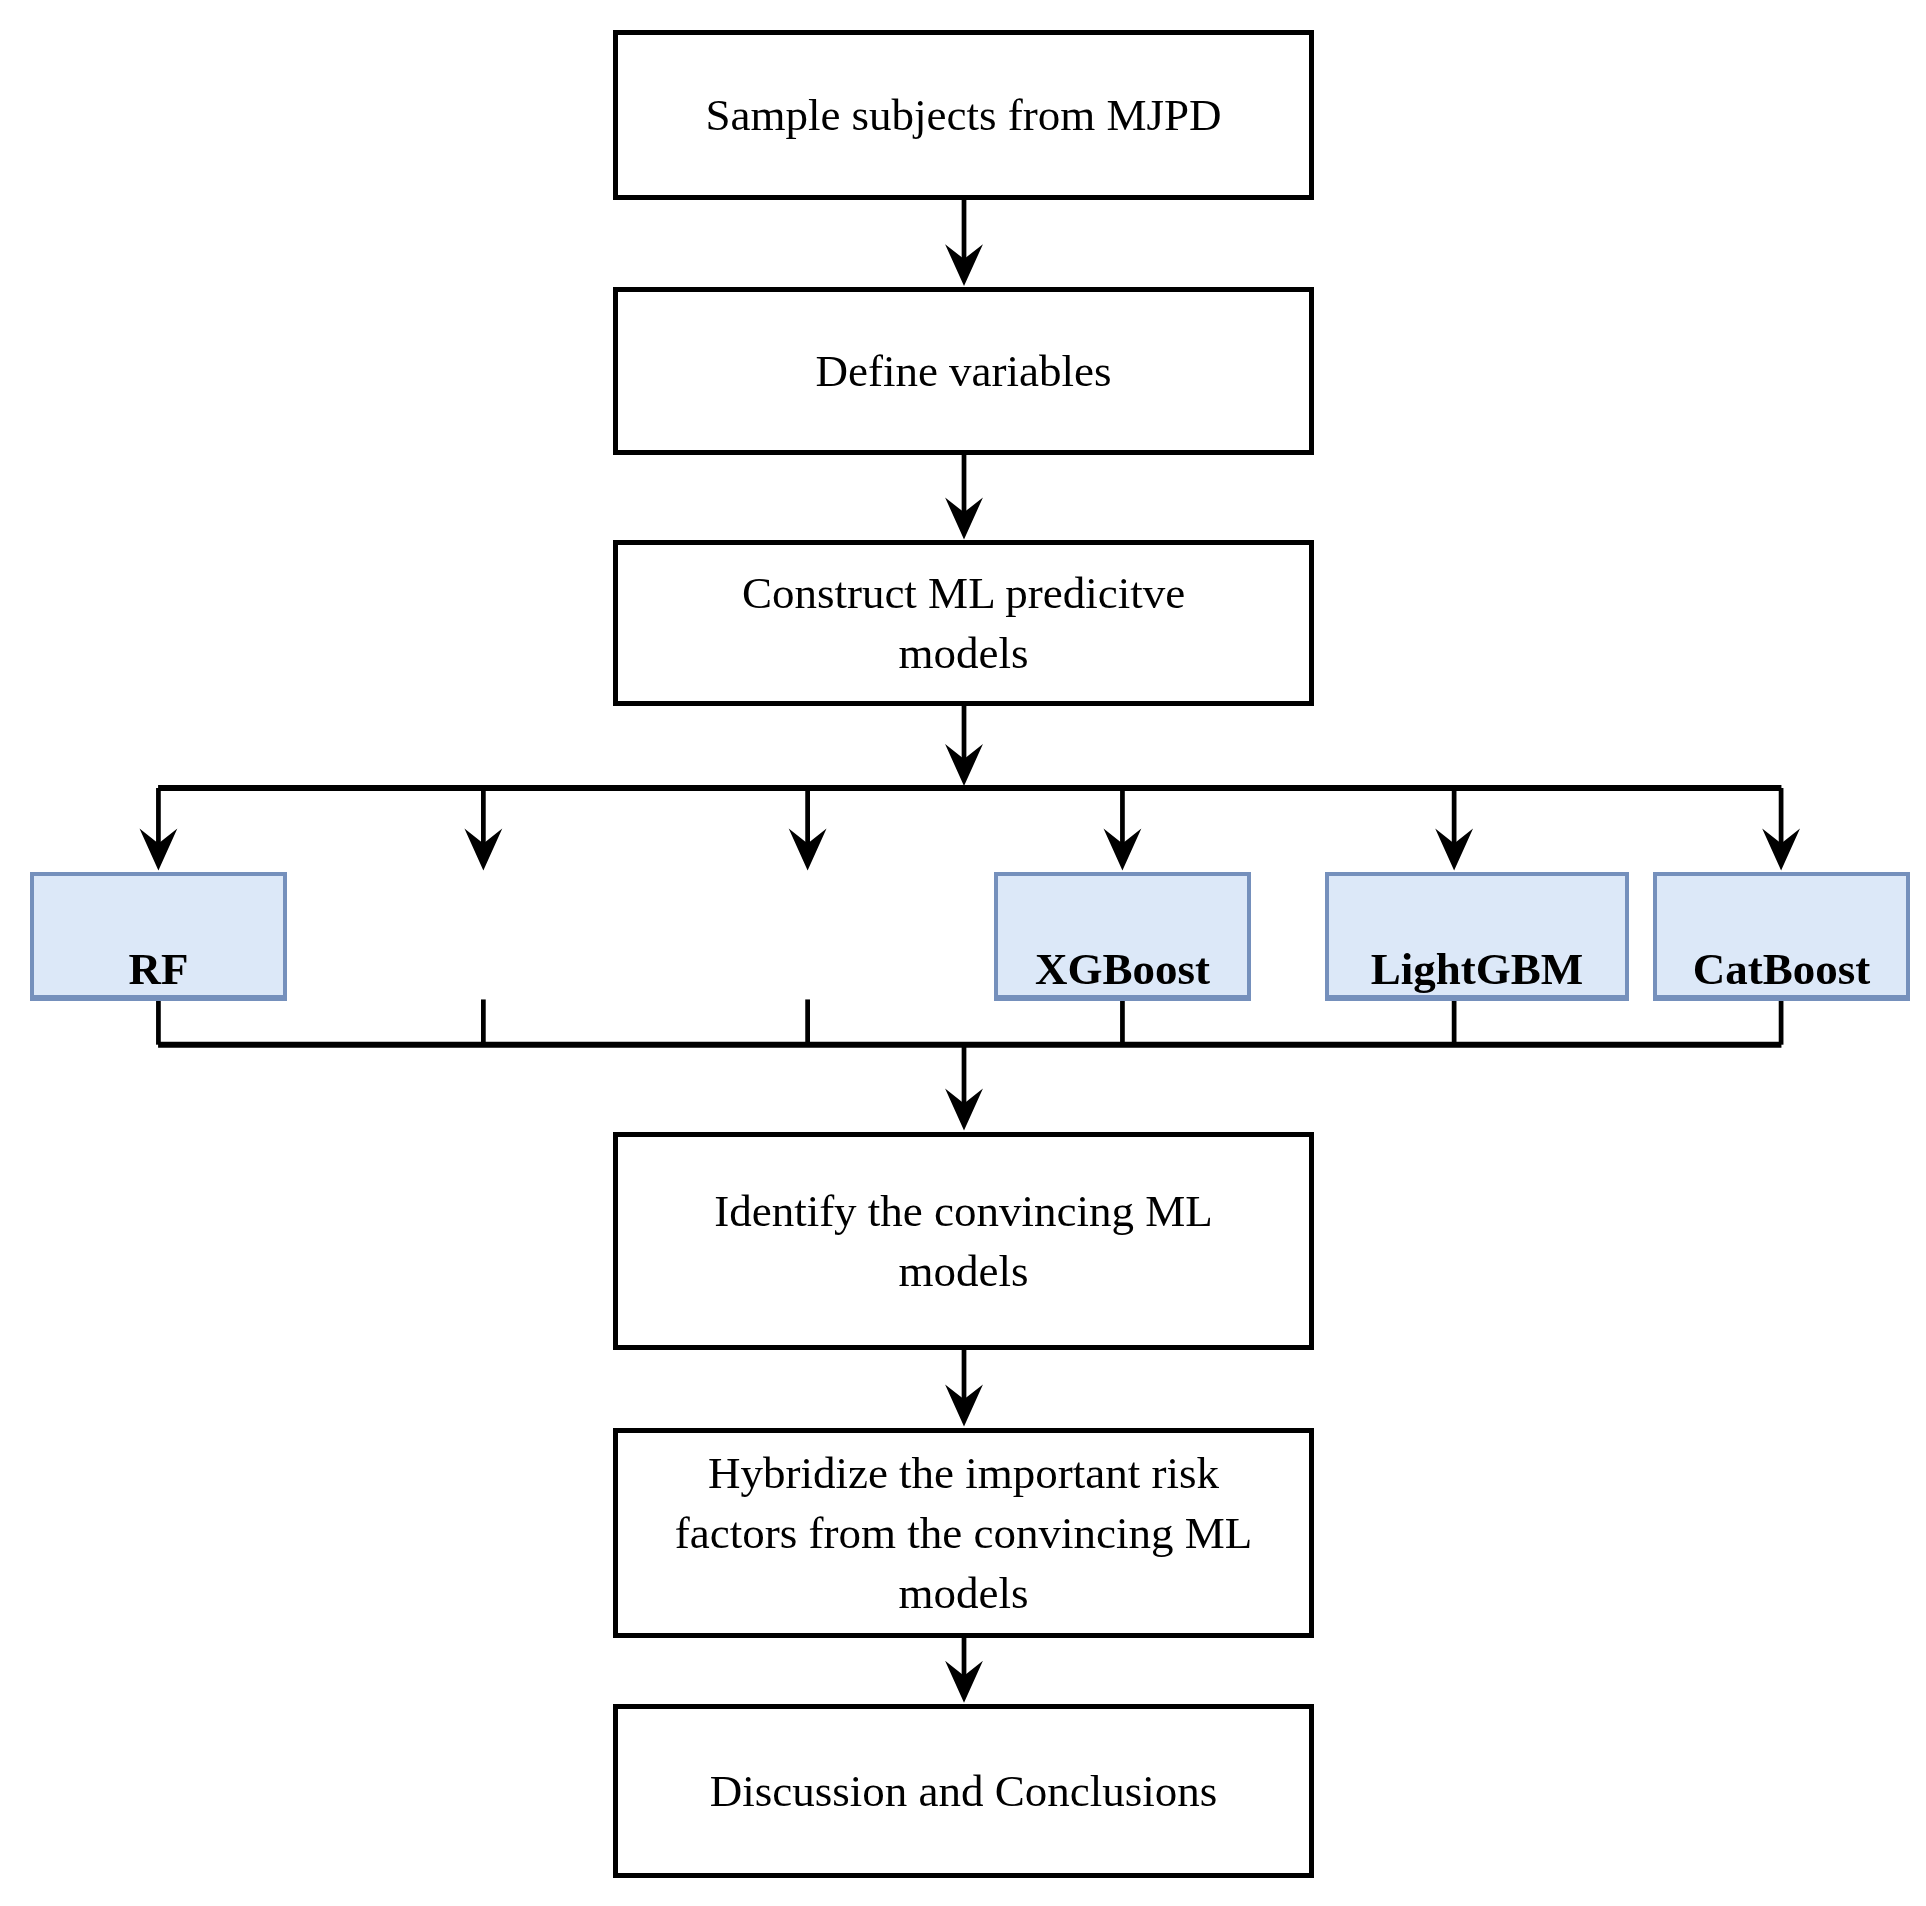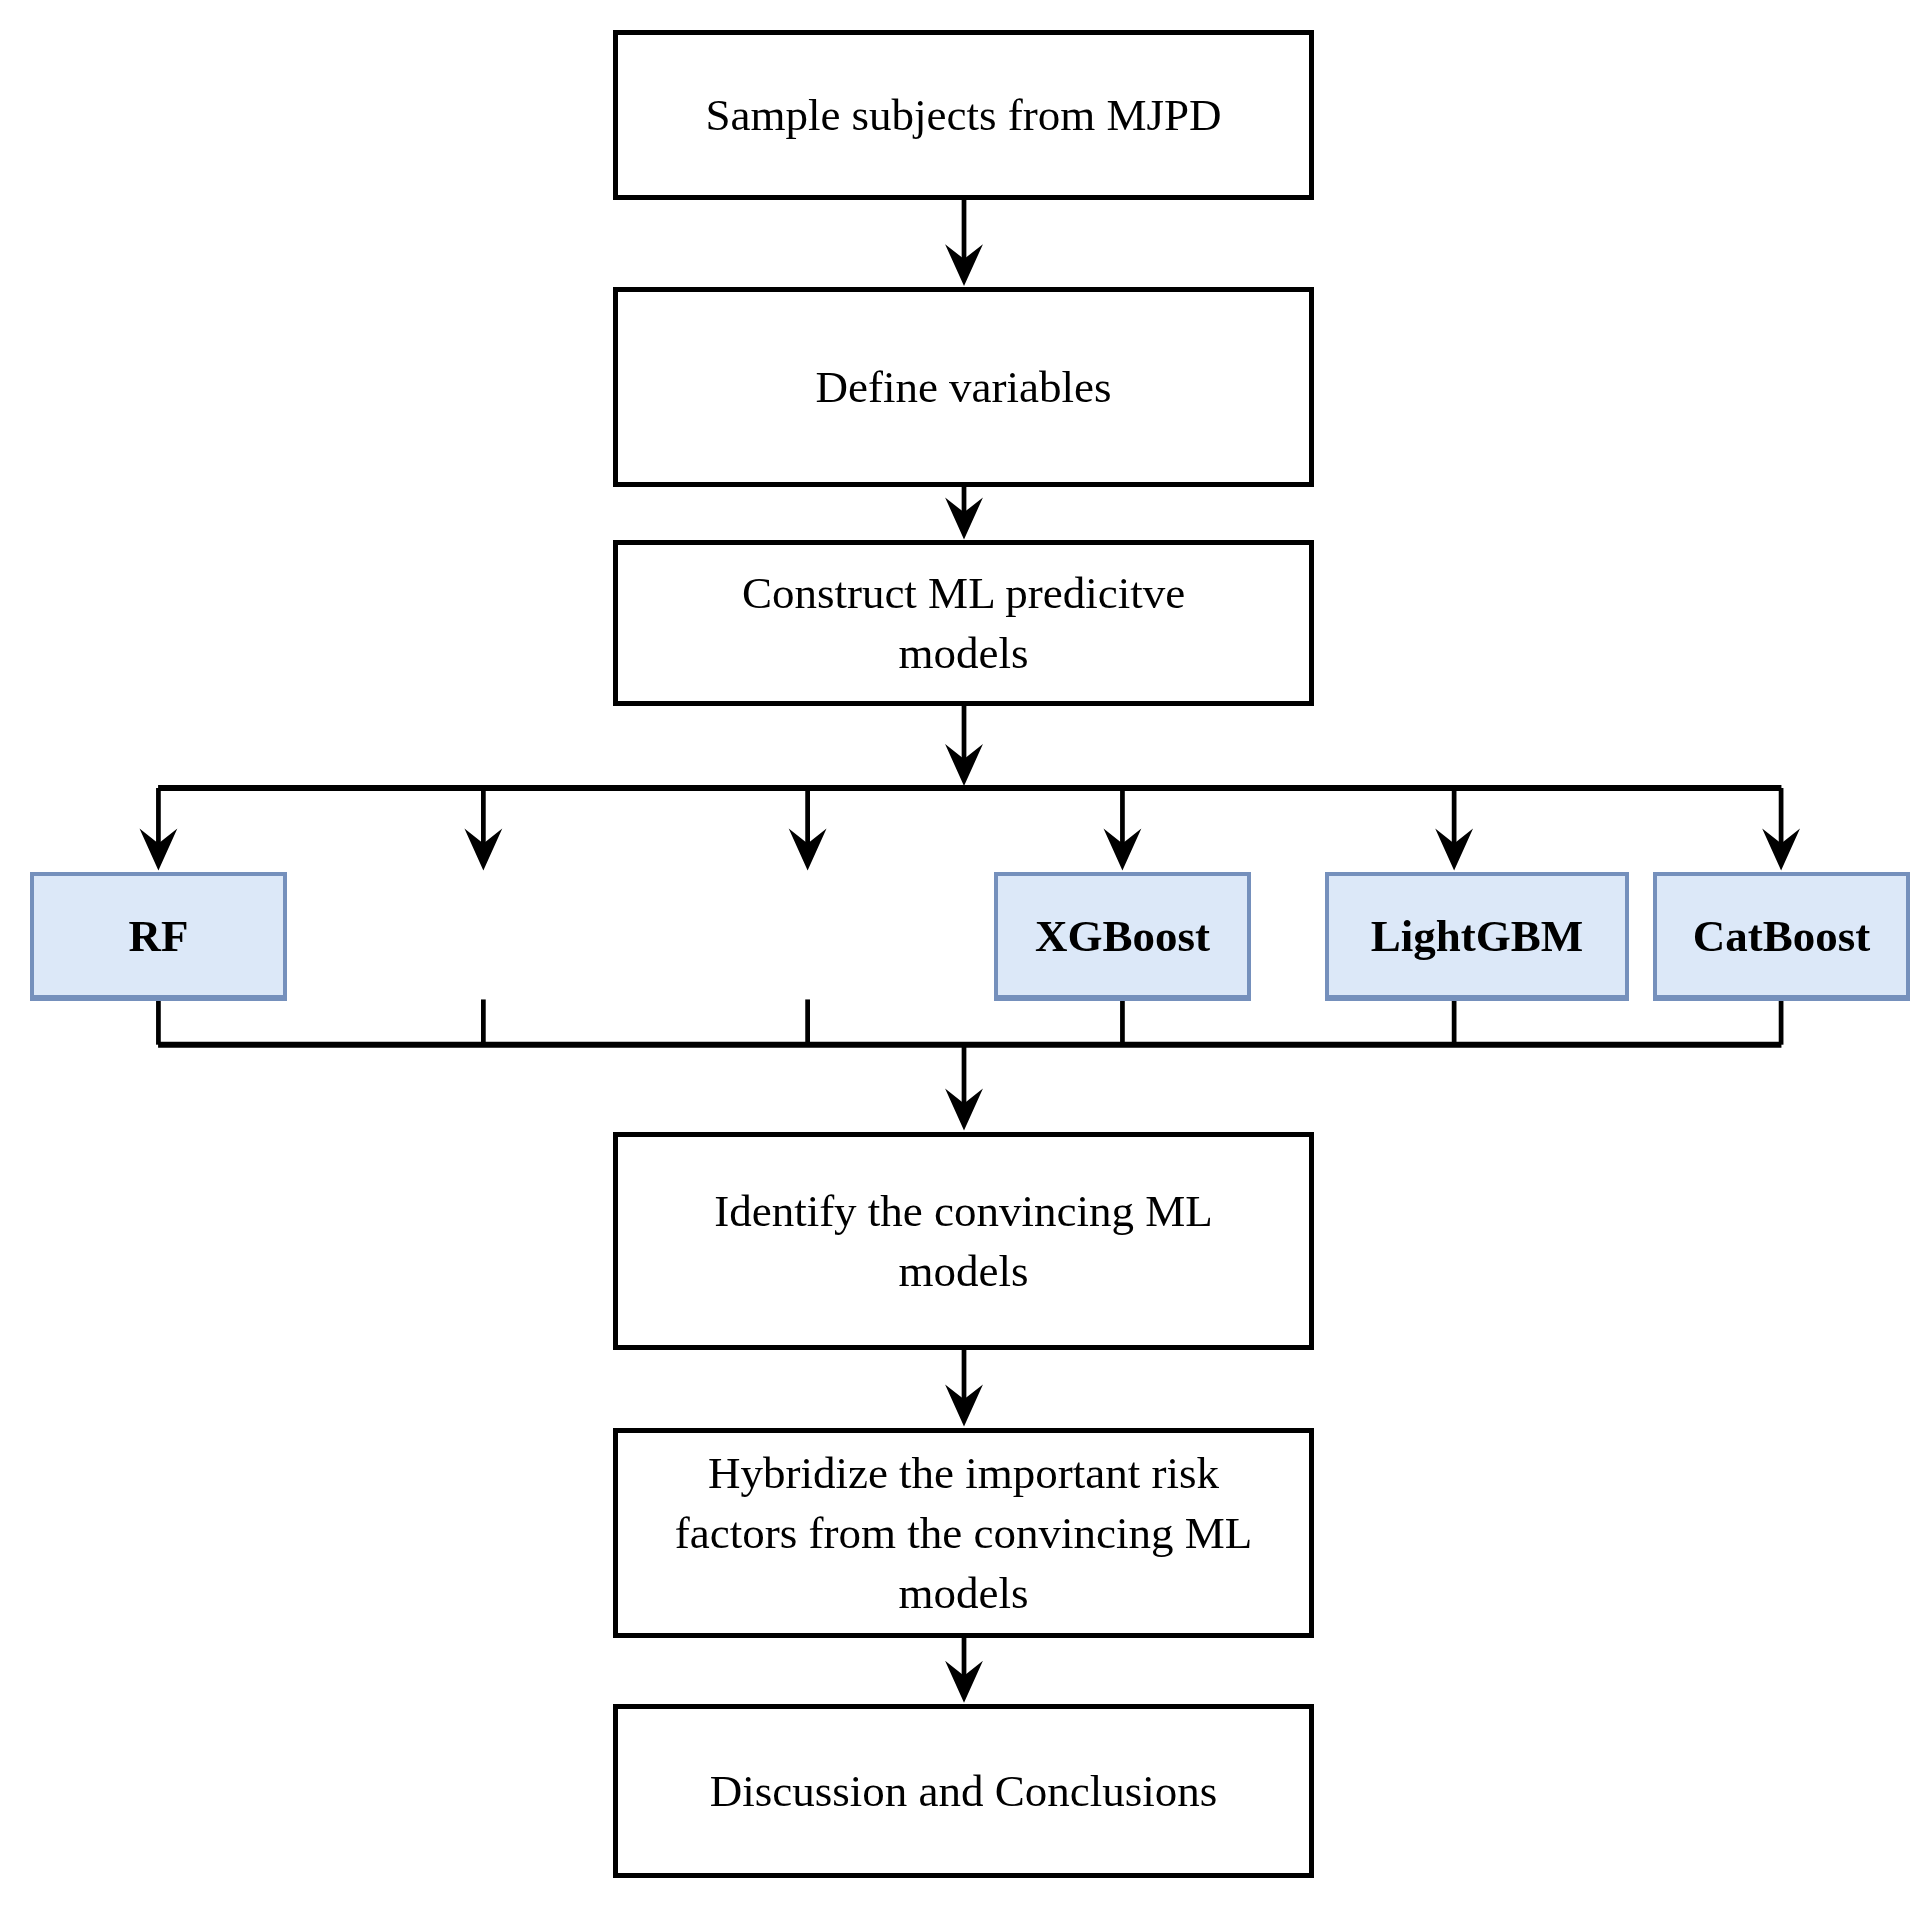--- a/index.html
+++ b/index.html
@@ -45,21 +45,21 @@
   .model-box{
     position:absolute;
     top:872px;
     height:129px;
     width:257px;
     box-sizing:border-box;
     background:var(--model-fill);
     border:4px solid var(--model-border);
     border-bottom-width:6px;
     display:flex;
-    align-items:center;
+    align-items:flex-end;
     justify-content:center;
     text-align:center;
     font-size:45px;
     font-weight:700;
   }
 </style>
 </head>
 <body>
 
 <div class="canvas">
@@ -105,21 +105,21 @@
       <path d="M1427 1673 L1399 1611 L1427 1633 L1455 1611 Z"></path>
       <path d="M1427 2111 L1399 2049 L1427 2071 L1455 2049 Z"></path>
       <path d="M1427 2520 L1399 2458 L1427 2480 L1455 2458 Z"></path>
     </g>
   </svg>
 
   <div class="flow-box" style="top:30px;height:170px">
     <span>Sample subjects from MJPD</span>
   </div>
 
-  <div class="flow-box" style="top:287px;height:200px">
+  <div class="flow-box" style="top:287px;height:168px">
     <span>Define variables</span>
   </div>
 
   <div class="flow-box" style="top:540px;height:166px">
     <span>Construct ML predicitve
 models</span>
   </div>
 
   <div class="flow-box" style="top:1132px;height:218px">
     <span>Identify the convincing ML

